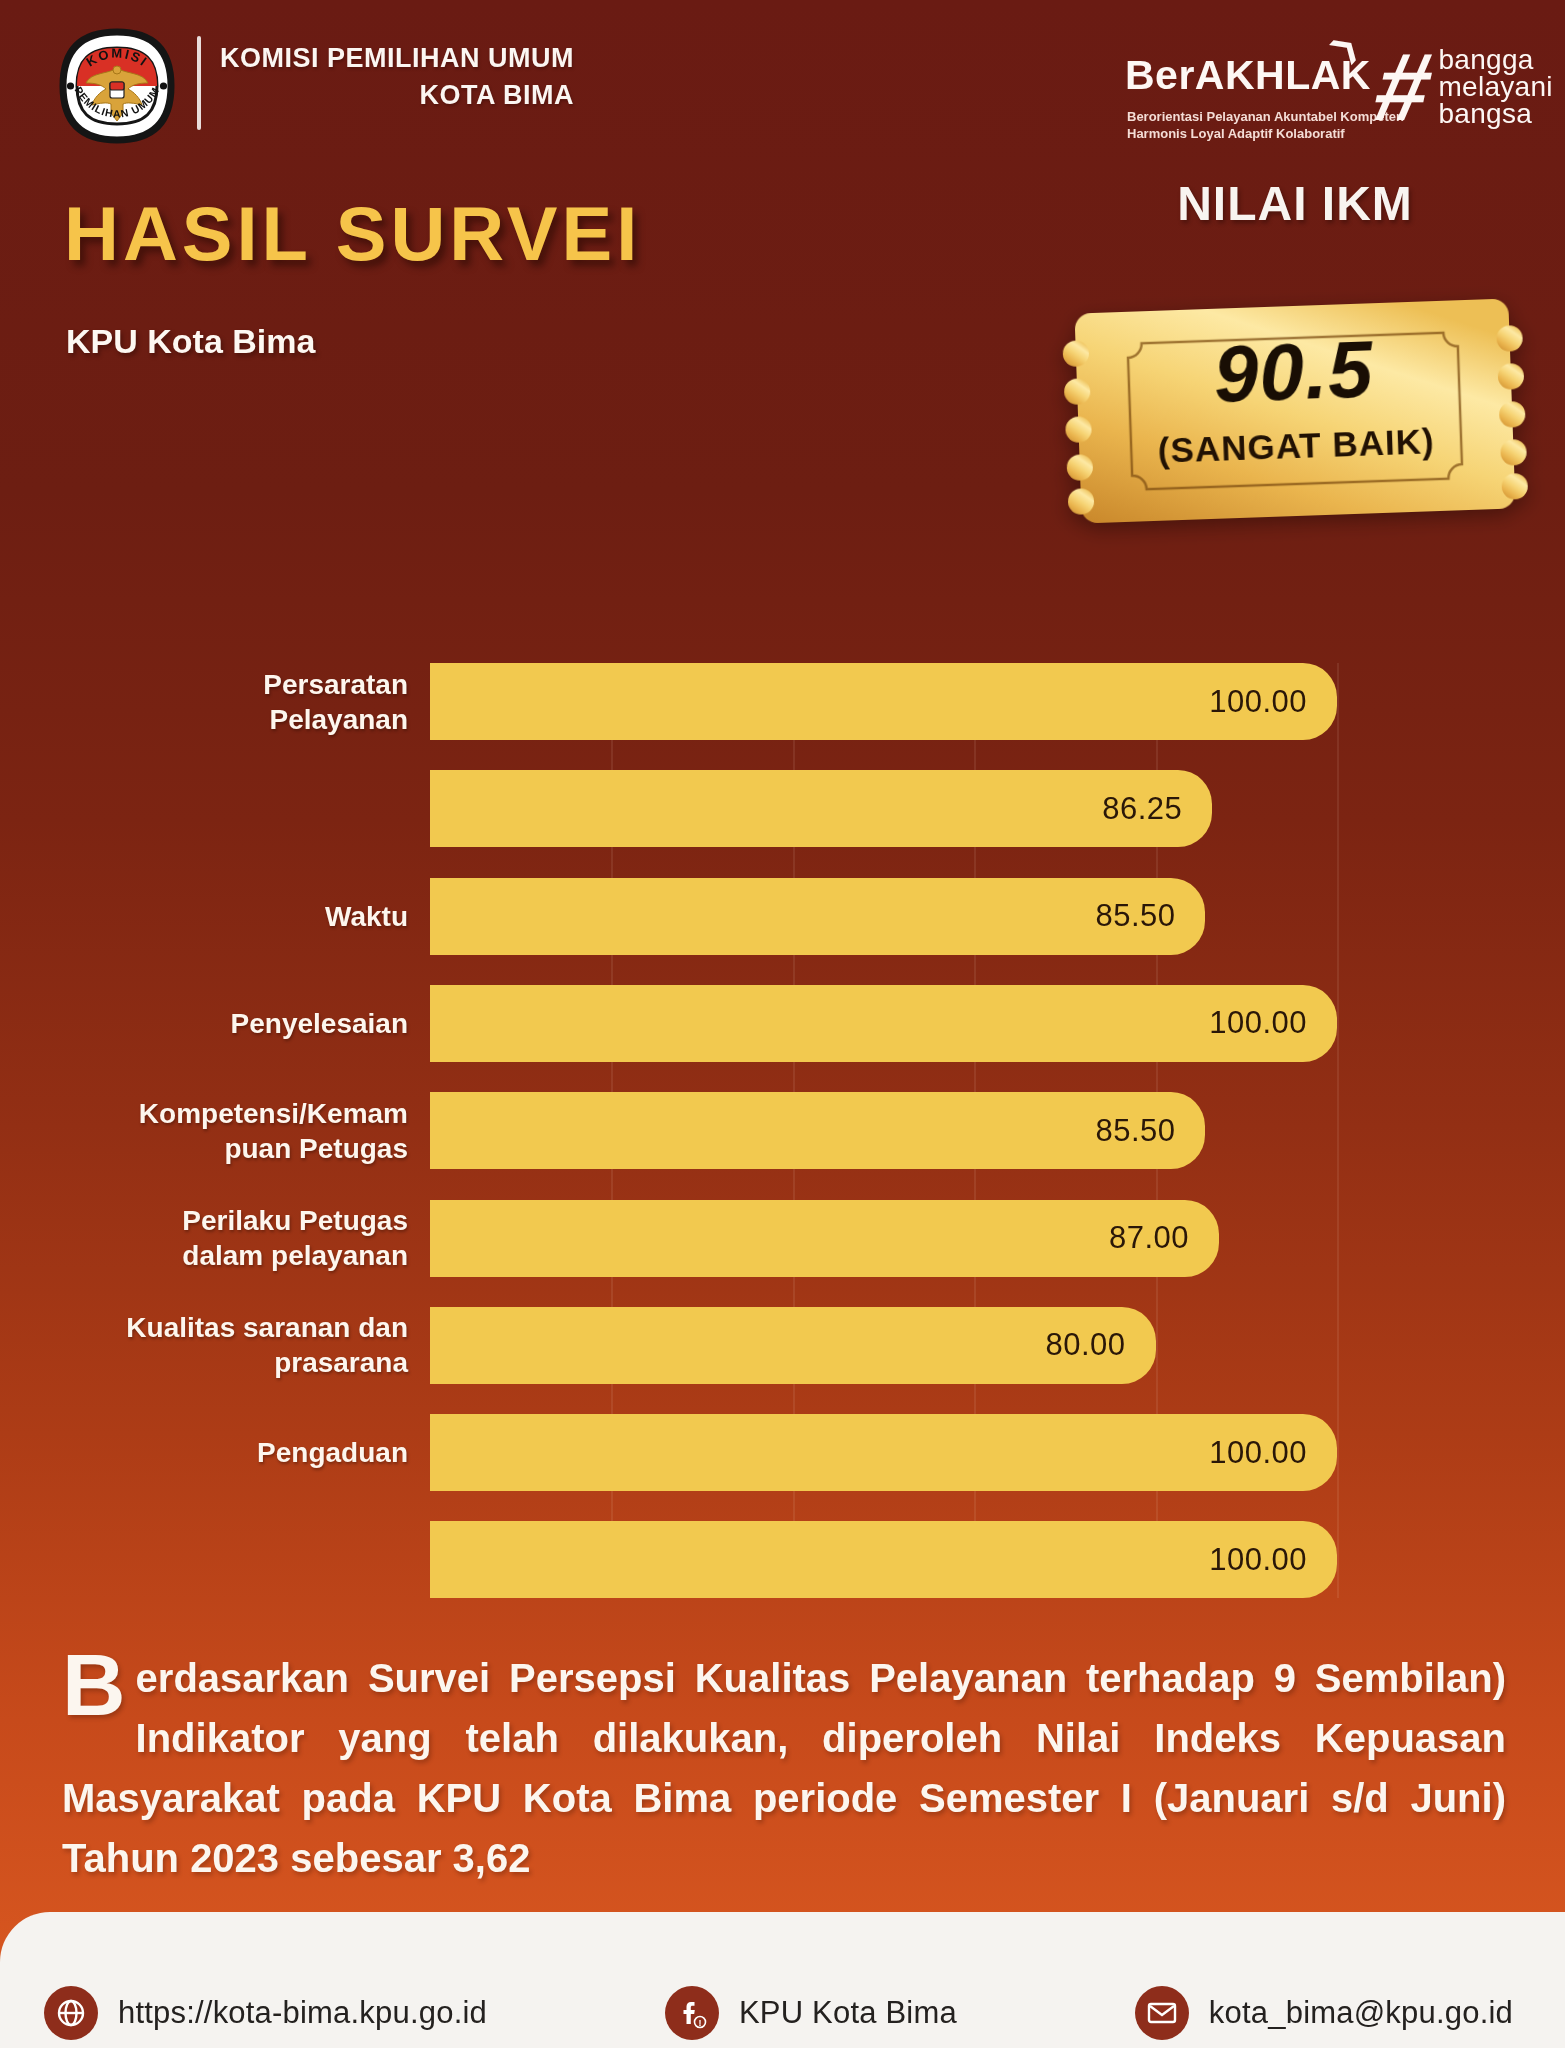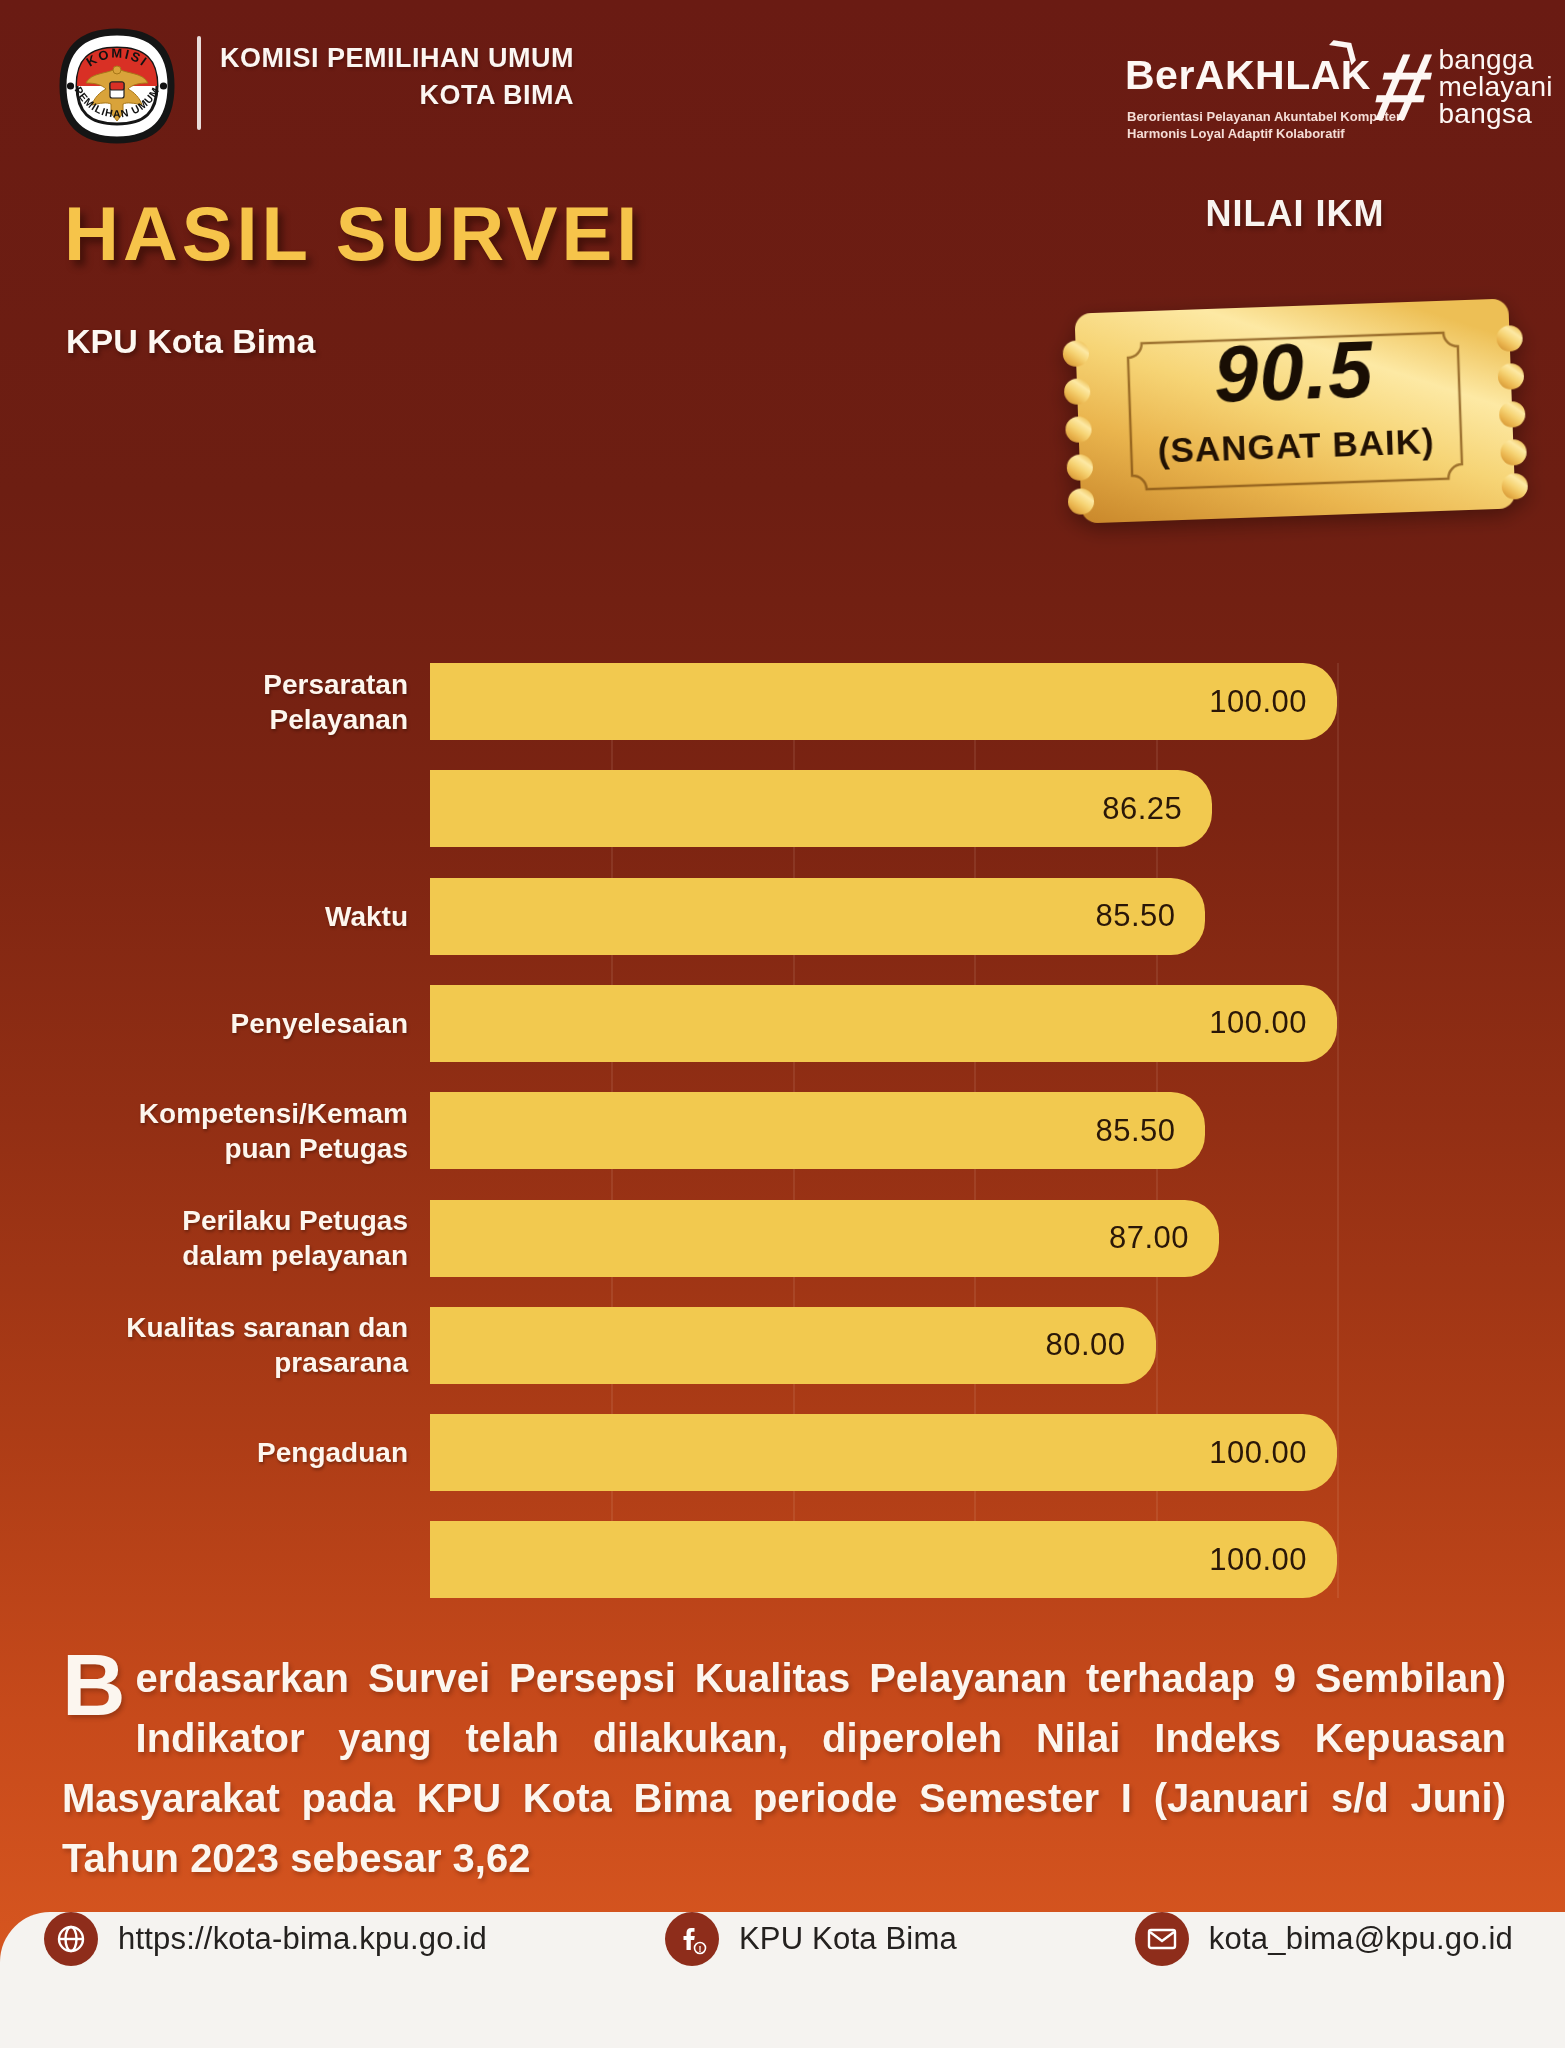--- a/index.html
+++ b/index.html
@@ -20,36 +20,36 @@
   .bangga-block{position:absolute;left:252px;top:2px;display:flex;align-items:center;}
   .hash-glyph{font-size:96px;font-weight:900;transform:skewX(-12deg);line-height:.85;margin-right:8px;}
   .bangga-lines{display:flex;flex-direction:column;font-size:28px;font-weight:400;line-height:27px;letter-spacing:.3px;}
   
   .main-title{position:absolute;left:64px;top:190px;font-size:76px;font-weight:900;letter-spacing:4px;color:#f6c44a;text-shadow:5px 6px 7px rgba(30,5,0,.5);}
   .subtitle{position:absolute;left:66px;color:#fdf8f2;font-size:34px;font-weight:700;text-shadow:2px 3px 4px rgba(30,5,0,.4);}
   .subtitle-1{top:276px;}
   .subtitle-2{top:322px;}
   .period{position:absolute;left:60px;top:370px;font-size:39px;font-weight:800;letter-spacing:3px;color:#f6c44a;text-shadow:3px 4px 5px rgba(30,5,0,.5);}
   
-  .score-heading{position:absolute;left:1140px;top:193px;width:310px;text-align:center;font-size:36px;font-weight:900;letter-spacing:1px;color:#f8f4f0;text-shadow:2px 3px 4px rgba(30,5,0,.4);}
+  .score-heading{position:absolute;left:1140px;top:176px;width:310px;text-align:center;font-size:48px;font-weight:900;letter-spacing:1px;color:#f8f4f0;text-shadow:2px 3px 4px rgba(30,5,0,.4);}
   .ticket{position:absolute;left:1050px;top:298px;width:490px;height:226px;transform:rotate(-2deg);filter:drop-shadow(0 6px 10px rgba(0,0,0,.35));}
   .ticket svg{position:absolute;left:0;top:0;}
   .ticket-value{position:absolute;left:0;top:28px;width:100%;text-align:center;font-size:80px;font-weight:800;font-style:italic;color:#190e04;letter-spacing:1px;}
   .ticket-category{position:absolute;left:0;top:128px;width:100%;text-align:center;font-size:35px;font-weight:700;color:#20110340;color:#211103;letter-spacing:1px;}
   
   .chart{position:absolute;left:0;top:0;width:1237px;height:2048px;pointer-events:none;margin-top:22px;}
   .gridline{position:absolute;width:2px;background:rgba(255,238,215,.09);}
   .chart-row-label{position:absolute;display:flex;align-items:center;justify-content:flex-end;text-align:right;color:#fdf6ee;font-size:28px;font-weight:700;line-height:35px;white-space:pre-line;text-shadow:1px 2px 3px rgba(40,10,0,.4);}
   .chart-bar{position:absolute;background:#f2c94f;border-radius:0 34px 34px 0;}
   .chart-bar-value{position:absolute;right:30px;top:50%;transform:translateY(-50%);font-size:31px;font-weight:500;color:#2a1708;letter-spacing:.5px;}
   
   .summary{position:absolute;left:62px;top:1648px;width:1444px;color:#fcf6ef;font-size:40px;font-weight:700;line-height:60px;text-align:justify;text-shadow:2px 3px 4px rgba(60,15,0,.3);}
   .dropcap{float:left;font-size:88px;line-height:70px;font-weight:800;margin-right:10px;margin-top:2px;}
   
-  .footer{position:absolute;left:0;top:1912px;width:1565px;height:136px;background:#f5f3f0;border-top-left-radius:50px;display:flex;align-items:flex-start;justify-content:space-between;padding:0 52px 16px 44px;}
+  .footer{position:absolute;left:0;top:1912px;width:1565px;height:136px;background:#f5f3f0;border-top-left-radius:50px;display:flex;align-items:flex-end;justify-content:space-between;padding:0 52px 8px 44px;}
   .footer-item{display:flex;align-items:center;gap:20px;}
   .footer-icon-circle{width:54px;height:54px;border-radius:50%;background:#8e2d1b;display:flex;align-items:center;justify-content:center;flex:0 0 auto;}
   .footer-label{font-size:31px;color:#24211f;font-weight:400;letter-spacing:.2px;}
 </style>
 </head>
 <body>
 
 <div class="poster">
 
   <svg class="kpu-logo" viewBox="0 0 120 120">

